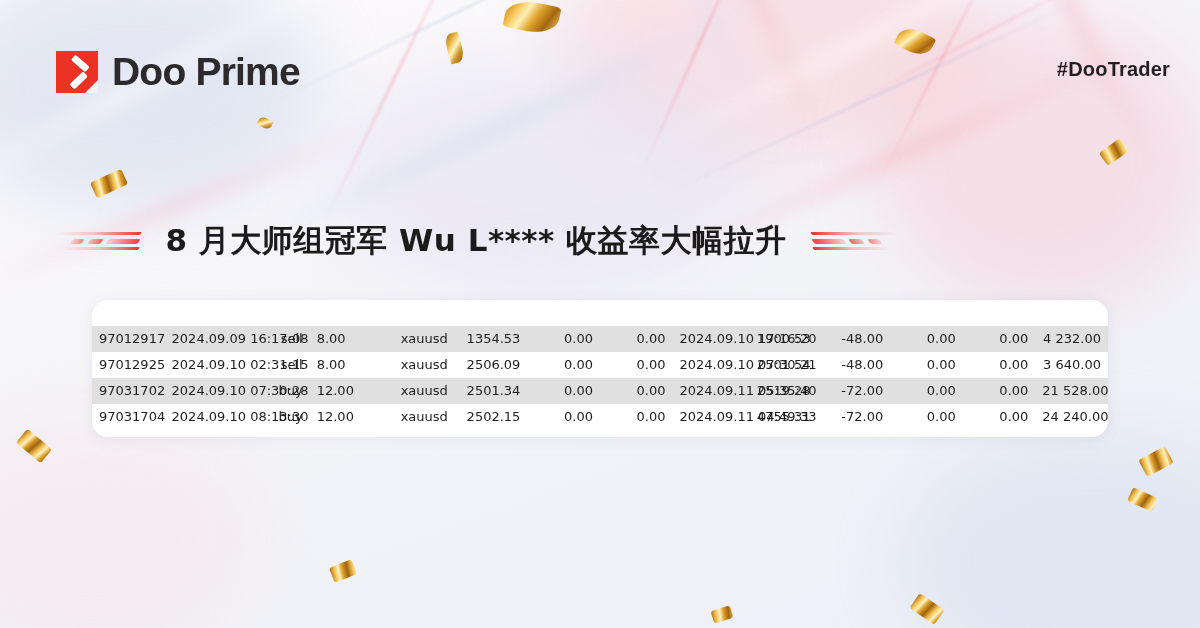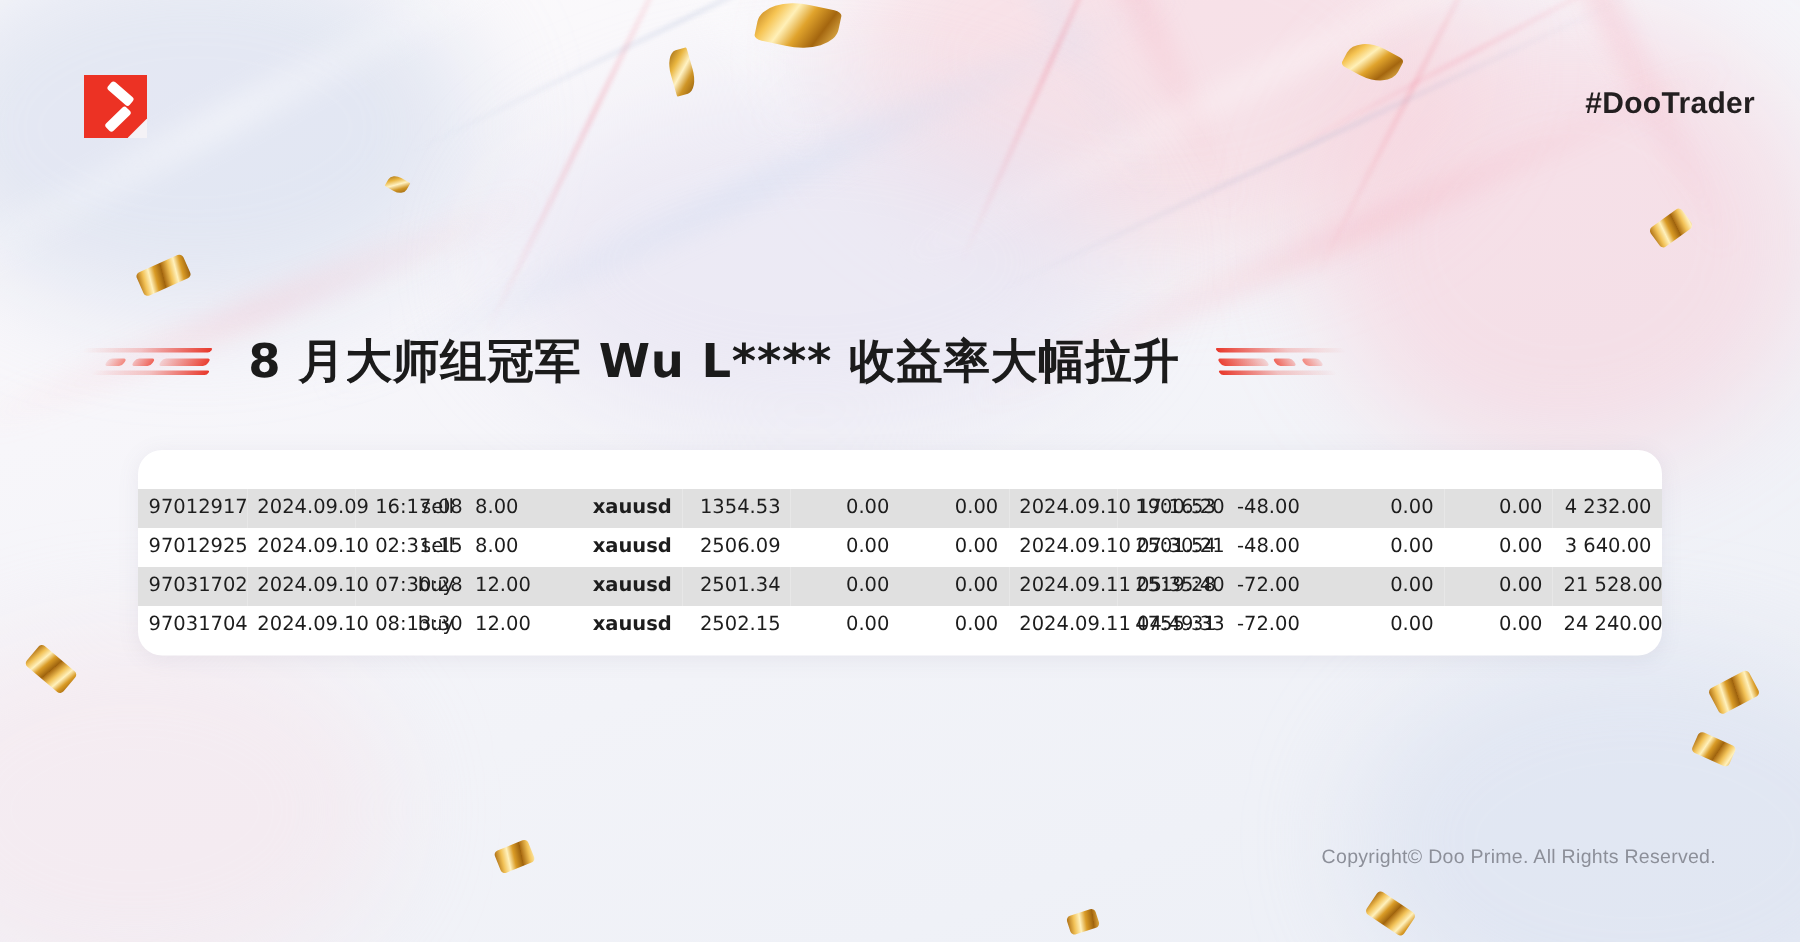--- a/index.html
+++ b/index.html
@@ -169,27 +169,27 @@
   table.trades td{
     padding:0 7px;
     white-space:nowrap;
     line-height:26px;
     vertical-align:middle;
   }
   td.c-ticket {width:88px; text-align:right;}
   td.c-otime  {width:148px;text-align:left;  padding-left:9px;}
   td.c-type   {width:58px; text-align:right;}
   td.c-lots   {width:52px; }
-  td.c-sym    {width:72px; text-align:right;font-weight:bold;}
+  td.c-sym    {width:72px; text-align:right;}
   td.c-oprice {width:66px; text-align:right;}
   td.c-sl     {width:76px; text-align:right;}
   td.c-tp     {width:66px; text-align:right;}
   td.c-ctime  {width:150px;text-align:left;  padding-left:9px;}
   td.c-cprice {width:66px; text-align:right;}
-  td.c-comm   {width:84px; text-align:left;}
+  td.c-comm   {width:84px; text-align:right;}
   td.c-taxes  {width:54px; text-align:right;}
   td.c-swap   {width:76px; text-align:right;}
   td.c-profit {width:90px; text-align:right;padding-right:10px;}
 
   .spacer-row{height:12px;}
   .spacer-row td{background:transparent !important;height:12px;line-height:12px;}
 
   
   .copyright{
     position:absolute;right:56px;bottom:50px;
@@ -269,20 +269,21 @@
       <div class="conf-c"></div>
     </div>
   </div>
 
   <div class="logo-wrap">
     <div class="logo-mark">
       <span class="sl sl1"></span>
       <span class="sl sl2"></span>
       <span class="notch"></span>
     </div>
+    <div class="logo-text">Doo Prime</div>
   </div>
 
   <div class="hashtag">#DooTrader</div>
 
   <div class="title-row">
     <span class="orn orn-l">
       <i class="b0"></i>
         <i class="b1"></i>
         <i class="b2"></i>
         <i class="b3"></i>
@@ -365,15 +366,14 @@
             <td class="c-cprice">4755.31</td>
             <td class="c-comm">-72.00</td>
             <td class="c-taxes">0.00</td>
             <td class="c-swap">0.00</td>
             <td class="c-profit">24 240.00</td>
           </tr>
         </tbody>
     </table>
   </div>
 
-  <div class="copyright">Copyright© Doo Prime. All Rights Reserved.</div>
 
 </div>
 
 </body></html>

